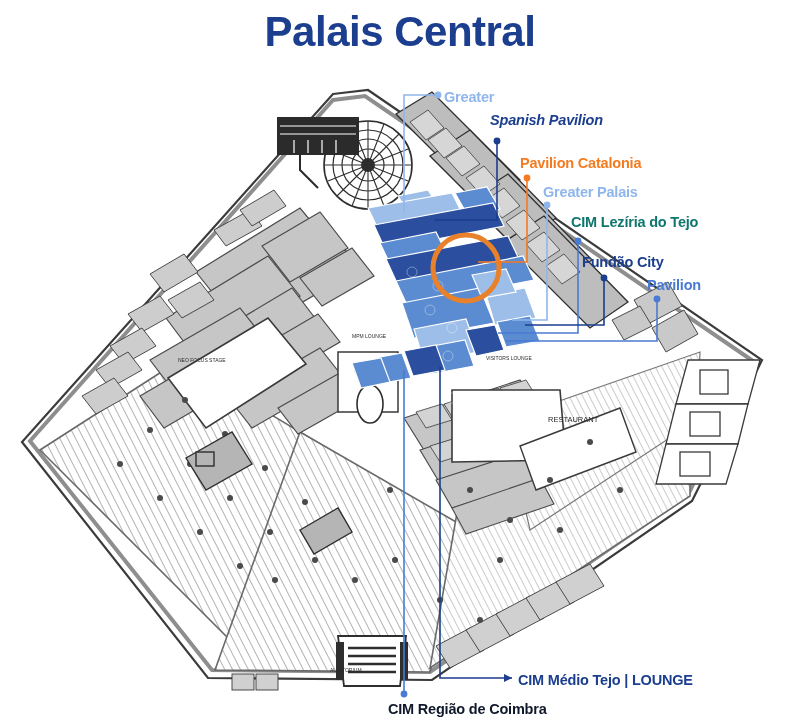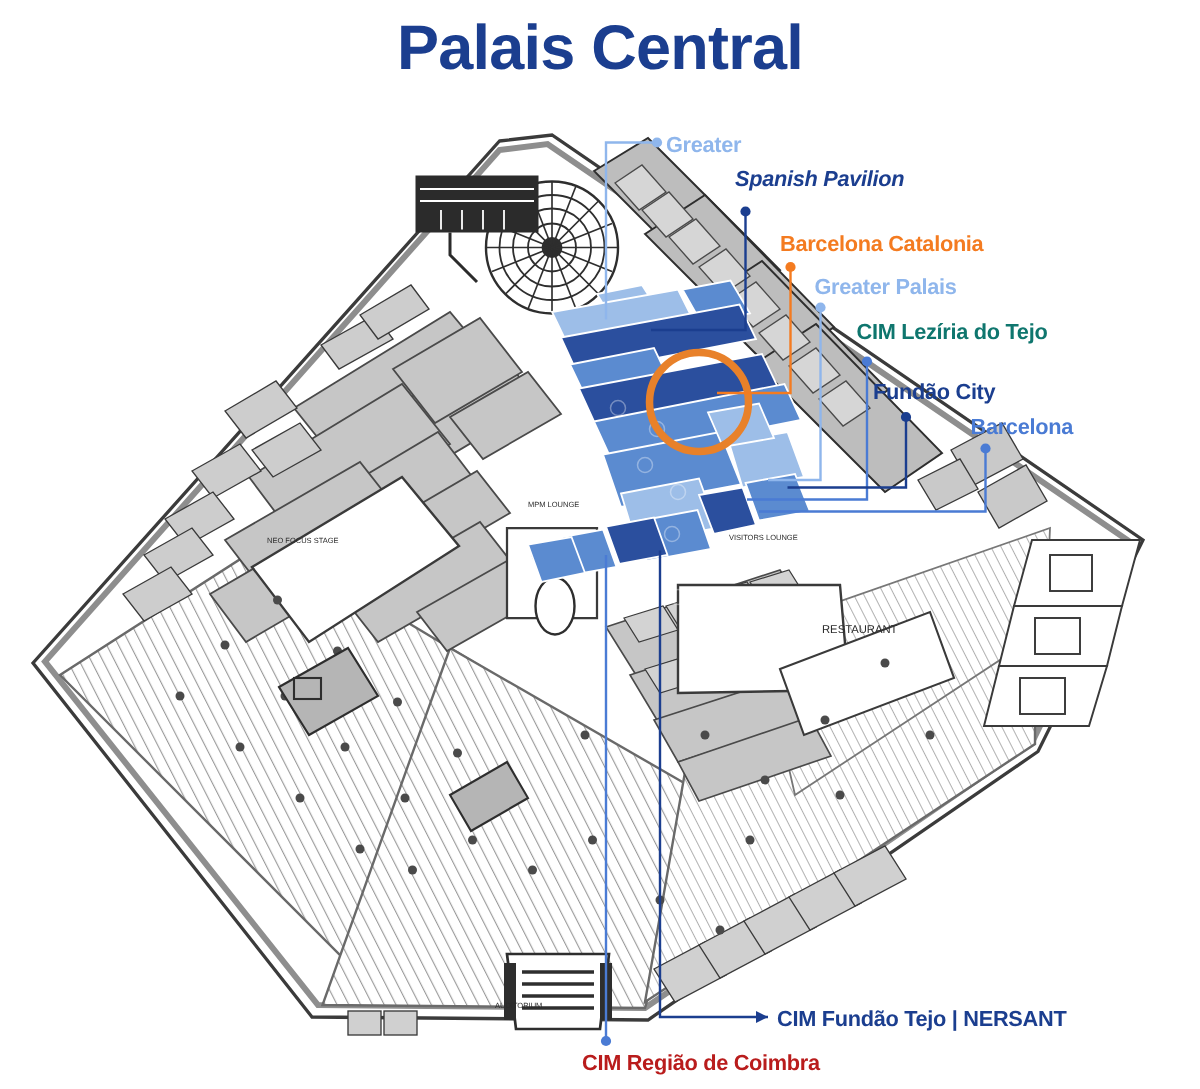--- a/index.html
+++ b/index.html
@@ -299,22 +299,22 @@
           <polygon points="504,614 512,618 504,622" fill="#1B3E8F"></polygon>
           <path d="M 404 634 L 404 310" fill="none" stroke="#4A7BD4" stroke-width="1.6"></path>
           <circle cx="404" cy="634" r="3.4" fill="#4A7BD4"></circle>
         </g>
     </svg>
   </div>
 
   <div id="label-layer">
       <div class="lbl" style="left: 444px; top: 89px; color: rgb(143, 182, 236);">Greater</div>
       <div class="lbl" style="left: 490px; top: 112px; color: rgb(27, 62, 143); font-style: italic;">Spanish Pavilion</div>
-      <div class="lbl" style="left: 520px; top: 155px; color: rgb(244, 123, 32);">Barcelona Catalonia</div>
+      <div class="lbl" style="left: 520px; top: 155px; color: rgb(244, 123, 32);">Pavilion Catalonia</div>
       <div class="lbl" style="left: 543px; top: 184px; color: rgb(143, 182, 236);">Greater Palais</div>
       <div class="lbl" style="left: 571px; top: 214px; color: #0f766e;">CIM Lezíria do Tejo</div>
       <div class="lbl" style="left: 582px; top: 254px; color: rgb(27, 62, 143);">Fundão City</div>
-      <div class="lbl" style="left: 647px; top: 277px; color: rgb(74, 123, 212);">Barcelona</div>
-      <div class="lbl" style="left: 518px; top: 672px; color: rgb(27, 62, 143);">CIM Fundão Tejo | NERSANT</div>
-      <div class="lbl" style="left: 388px; top: 701px; color: #b91c1c;">CIM Região de Coimbra</div>
+      <div class="lbl" style="left: 647px; top: 277px; color: rgb(74, 123, 212);">Pavilion</div>
+      <div class="lbl" style="left: 518px; top: 672px; color: rgb(27, 62, 143);">CIM Médio Tejo | LOUNGE</div>
+      <div class="lbl" style="left: 388px; top: 701px; color: #0f172a;">CIM Região de Coimbra</div>
     </div>
 
 </div>
 
 </body></html>

